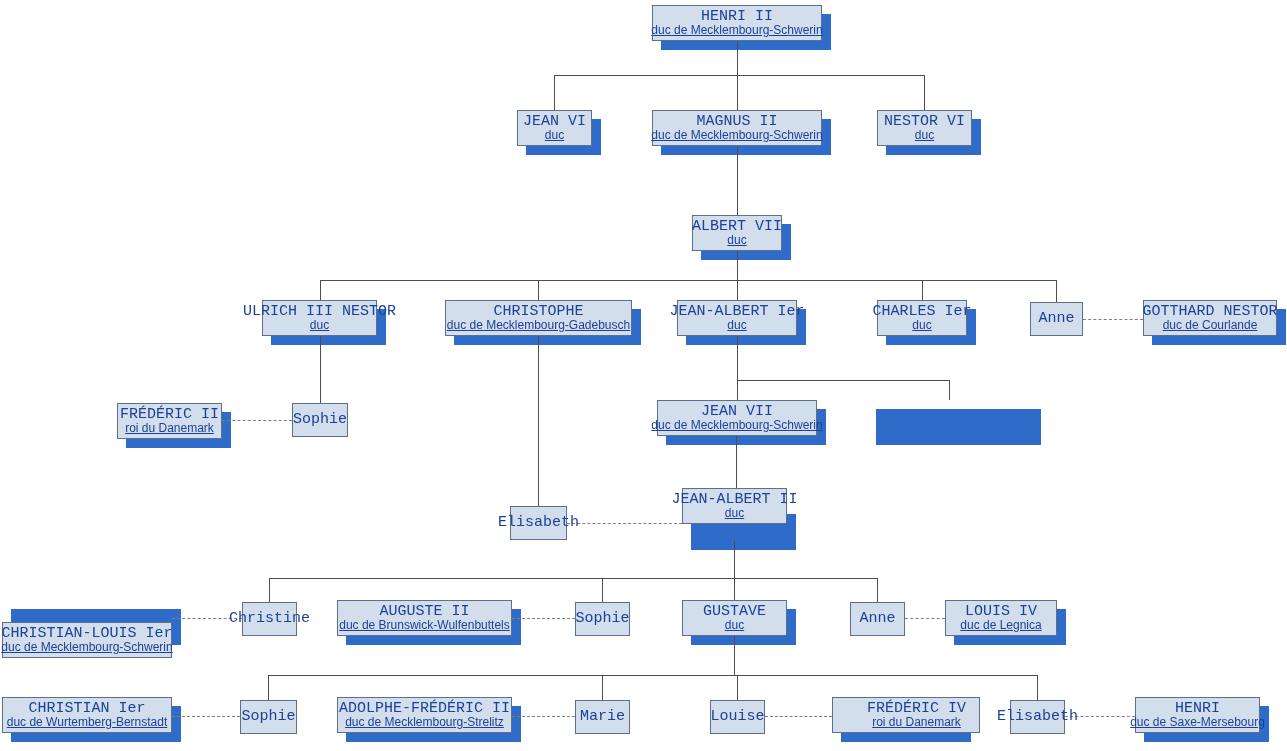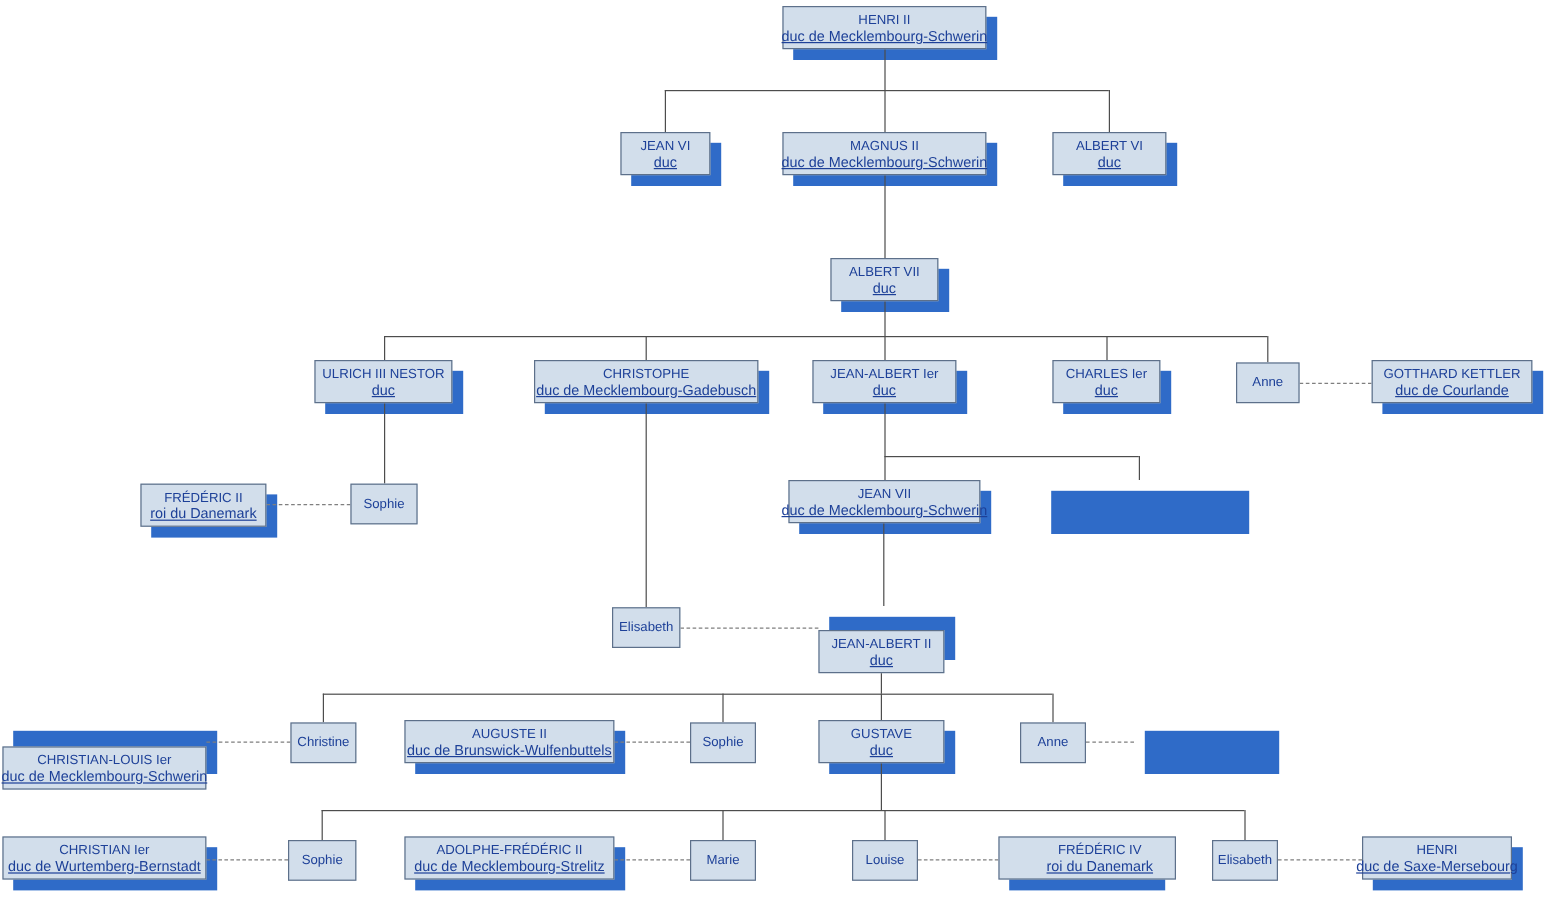--- a/index.html
+++ b/index.html
@@ -24,21 +24,21 @@
     background:var(--fill,#d2deeb);
     border:1px solid var(--border,#5d708a);
     color:var(--text,#1d4098);
     display:flex;
     flex-direction:column;
     justify-content:center;
     align-items:center;
     text-align:center;
     white-space:nowrap;
   }
-  .name { font-size:11px; line-height:14px; }
+  .name { font-size:15px; line-height:14px;font-family:Liberation Mono, monospace; }
   .title { font-size:12px; line-height:12px;text-decoration:underline; }
 </style>
 </head>
 <body>
 
 <div id="stage">
     <div class="line" style="left: 737px; top: 41px; height: 34px; border-left: 1px solid rgb(77, 77, 77);"></div>
     <div class="line" style="left: 554px; top: 75px; width: 370px; border-top: 1px solid rgb(77, 77, 77);"></div>
     <div class="line" style="left: 554px; top: 75px; height: 35px; border-left: 1px solid rgb(77, 77, 77);"></div>
     <div class="line" style="left: 737px; top: 75px; height: 35px; border-left: 1px solid rgb(77, 77, 77);"></div>
@@ -90,21 +90,21 @@
       <div class="name">JEAN VI</div>
       <div class="title">duc</div>
     </div>
     <div class="shadow" style="left: 661px; top: 119px; width: 170px; height: 36px;"></div>
     <div class="box" style="left: 652px; top: 110px; width: 170px; height: 36px;">
       <div class="name">MAGNUS II</div>
       <div class="title">duc de Mecklembourg-Schwerin</div>
     </div>
     <div class="shadow" style="left: 886px; top: 119px; width: 95px; height: 36px;"></div>
     <div class="box" style="left: 877px; top: 110px; width: 95px; height: 36px;">
-      <div class="name">ALBERT VI</div>
+      <div class="name">NESTOR VI</div>
       <div class="title">duc</div>
     </div>
     <div class="shadow" style="left: 701px; top: 224px; width: 90px; height: 36px;"></div>
     <div class="box" style="left: 692px; top: 215px; width: 90px; height: 36px;">
       <div class="name">ALBERT VII</div>
       <div class="title">duc</div>
     </div>
     <div class="shadow" style="left: 271px; top: 309px; width: 115px; height: 36px;"></div>
     <div class="box" style="left: 262px; top: 300px; width: 115px; height: 36px;">
       <div class="name">ULRICH III NESTOR</div>
@@ -123,42 +123,42 @@
     <div class="shadow" style="left: 886px; top: 309px; width: 90px; height: 36px;"></div>
     <div class="box" style="left: 877px; top: 300px; width: 90px; height: 36px;">
       <div class="name">CHARLES Ier</div>
       <div class="title">duc</div>
     </div>
     <div class="box" style="left: 1030px; top: 302px; width: 53px; height: 34px;">
       <div class="name">Anne</div>
     </div>
     <div class="shadow" style="left: 1152px; top: 309px; width: 134px; height: 36px;"></div>
     <div class="box" style="left: 1143px; top: 300px; width: 134px; height: 36px;">
-      <div class="name">GOTTHARD KETTLER</div>
+      <div class="name">GOTTHARD NESTOR</div>
       <div class="title">duc de Courlande</div>
     </div>
     <div class="shadow" style="left: 126px; top: 412px; width: 105px; height: 36px;"></div>
     <div class="box" style="left: 117px; top: 403px; width: 105px; height: 36px;">
       <div class="name">FRÉDÉRIC II</div>
       <div class="title">roi du Danemark</div>
     </div>
     <div class="box" style="left: 292px; top: 403px; width: 56px; height: 34px;">
       <div class="name">Sophie</div>
     </div>
     <div class="shadow" style="left: 666px; top: 409px; width: 160px; height: 36px;"></div>
     <div class="box" style="left: 657px; top: 400px; width: 160px; height: 36px;">
       <div class="name">JEAN VII</div>
       <div class="title">duc de Mecklembourg-Schwerin</div>
     </div>
     <div class="shadow" style="left: 876px; top: 409px; width: 165px; height: 36px;"></div>
     <div class="box" style="left: 510px; top: 506px; width: 57px; height: 34px;">
       <div class="name">Elisabeth</div>
     </div>
     <div class="shadow" style="left: 691px; top: 514px; width: 105px; height: 36px;"></div>
-    <div class="box" style="left: 682px; top: 525px; width: 105px; height: 36px;">
+    <div class="box" style="left: 682px; top: 488px; width: 105px; height: 36px;">
       <div class="name">JEAN-ALBERT II</div>
       <div class="title">duc</div>
     </div>
     <div class="shadow" style="left: 11px; top: 609px; width: 170px; height: 36px;"></div>
     <div class="box" style="left: 2px; top: 600px; width: 170px; height: 36px; margin-top: 22px;">
       <div class="name">CHRISTIAN-LOUIS Ier</div>
       <div class="title">duc de Mecklembourg-Schwerin</div>
     </div>
     <div class="box" style="left: 242px; top: 602px; width: 55px; height: 34px;">
       <div class="name">Christine</div>
@@ -173,20 +173,24 @@
     </div>
     <div class="shadow" style="left: 691px; top: 609px; width: 105px; height: 36px;"></div>
     <div class="box" style="left: 682px; top: 600px; width: 105px; height: 36px;">
       <div class="name">GUSTAVE</div>
       <div class="title">duc</div>
     </div>
     <div class="box" style="left: 850px; top: 602px; width: 55px; height: 34px;">
       <div class="name">Anne</div>
     </div>
     <div class="shadow" style="left: 954px; top: 609px; width: 112px; height: 36px;"></div>
+    <div class="box" style="left: 945px; top: 600px; width: 112px; height: 36px;">
+      <div class="name">LOUIS IV</div>
+      <div class="title">duc de Legnica</div>
+    </div>
     <div class="shadow" style="left: 11px; top: 706px; width: 170px; height: 36px;"></div>
     <div class="box" style="left: 2px; top: 697px; width: 170px; height: 36px;">
       <div class="name">CHRISTIAN Ier</div>
       <div class="title">duc de Wurtemberg-Bernstadt</div>
     </div>
     <div class="box" style="left: 240px; top: 700px; width: 57px; height: 34px;">
       <div class="name">Sophie</div>
     </div>
     <div class="shadow" style="left: 346px; top: 706px; width: 175px; height: 36px;"></div>
     <div class="box" style="left: 337px; top: 697px; width: 175px; height: 36px;">

